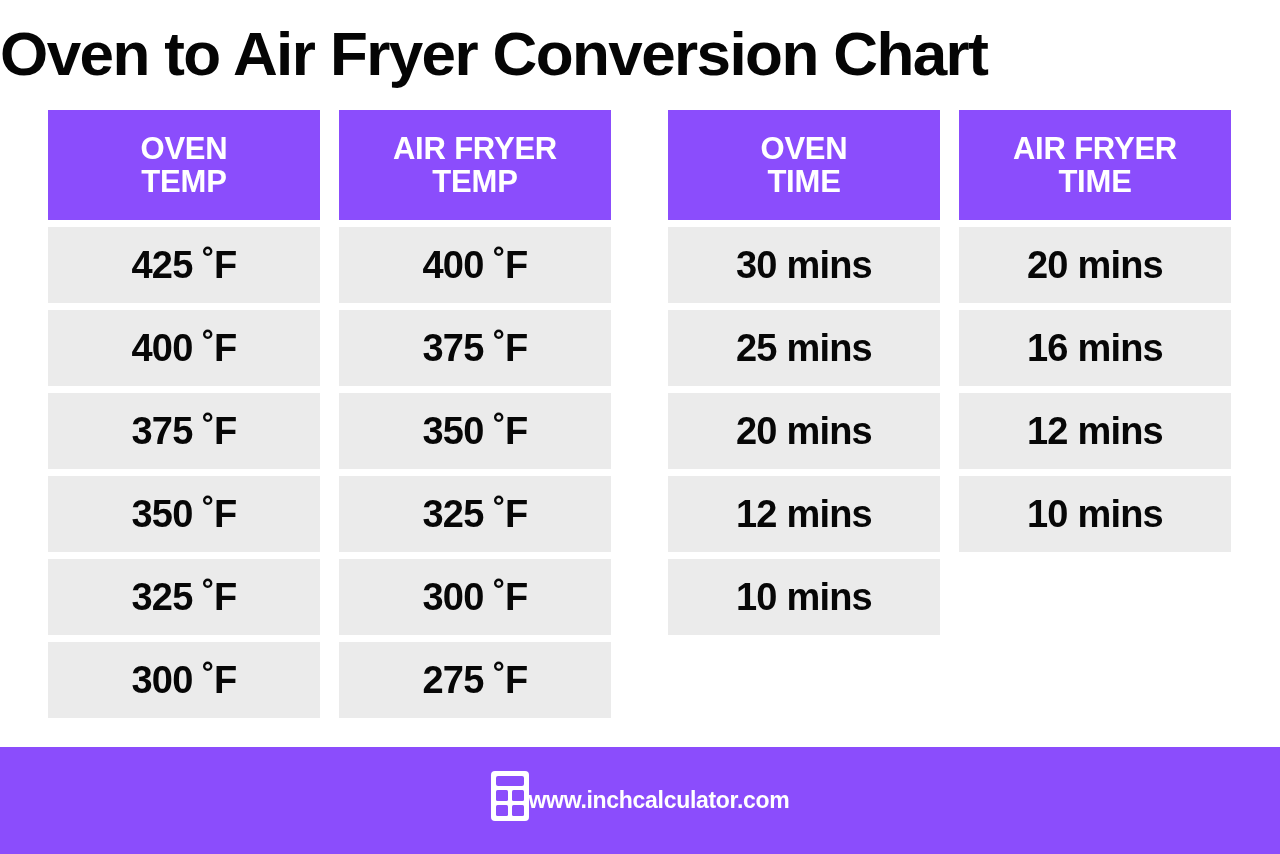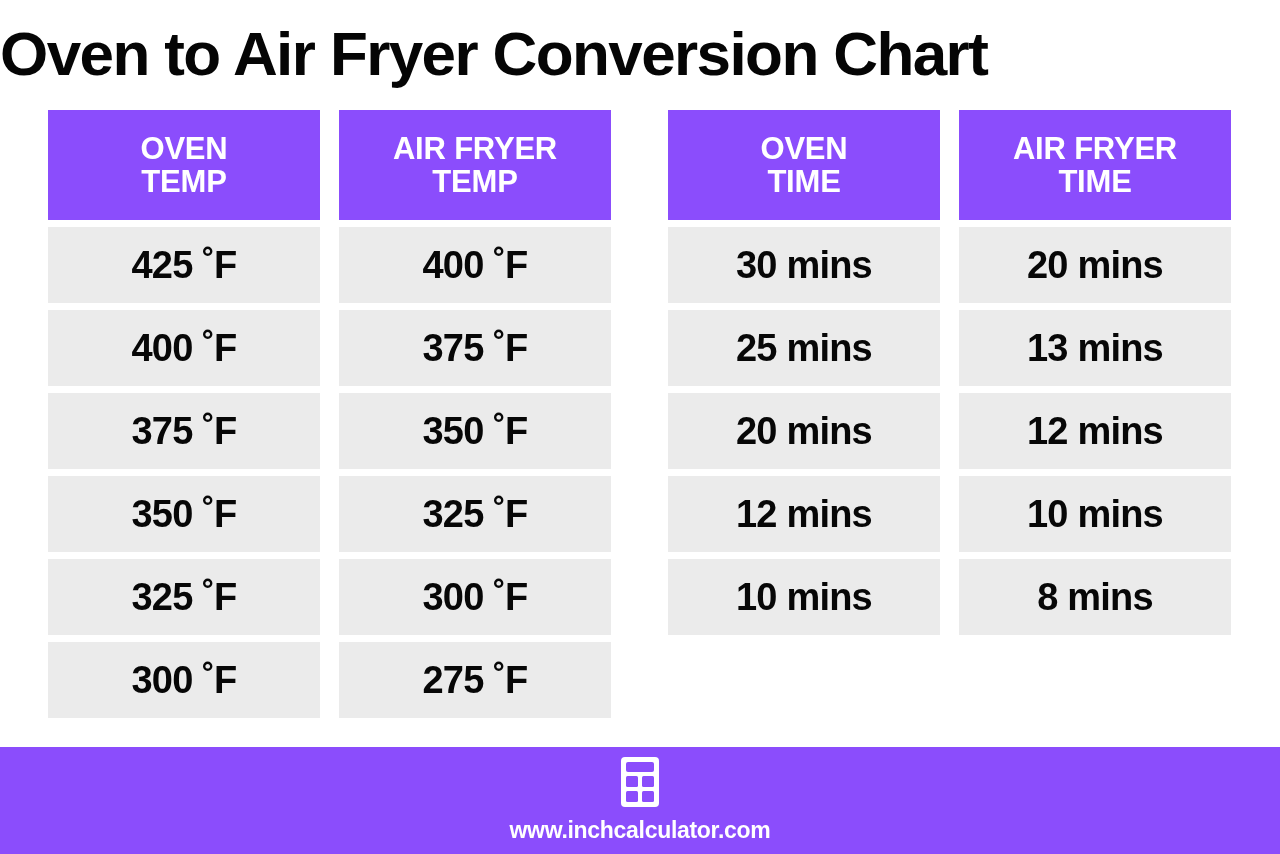--- a/index.html
+++ b/index.html
@@ -90,21 +90,20 @@
 
   
   .footer-bar {
     position: absolute;
     left: 0;
     top: 747px;
     width: 1280px;
     height: 107px;
     background: #8B4DFC;
     display: flex;
-    flex-direction: column;
     align-items: center;
     justify-content: center;
     box-sizing: border-box;
     padding-top: 0;
   }
 
   .calc-icon {
     width: 38px;
     height: 50px;
     background: #ffffff;
@@ -185,24 +184,23 @@
     <div class="data-cell">12 mins</div>
     <div class="data-cell">10 mins</div>
   </div>
 
   <div class="col col-4">
     <div class="header-cell">
       <span class="ln">AIR FRYER</span>
       <span class="ln">TIME</span>
     </div>
     <div class="data-cell">20 mins</div>
-    <div class="data-cell">13 mins</div>
+    <div class="data-cell">16 mins</div>
     <div class="data-cell">12 mins</div>
     <div class="data-cell">10 mins</div>
-    <div class="data-cell">8 mins</div>
   </div>
 
 </div>
 
 <div class="footer-bar">
   <div class="calc-icon">
     <div class="calc-screen"></div>
     <div class="calc-keys">
       <div class="calc-key"></div>
       <div class="calc-key"></div>

